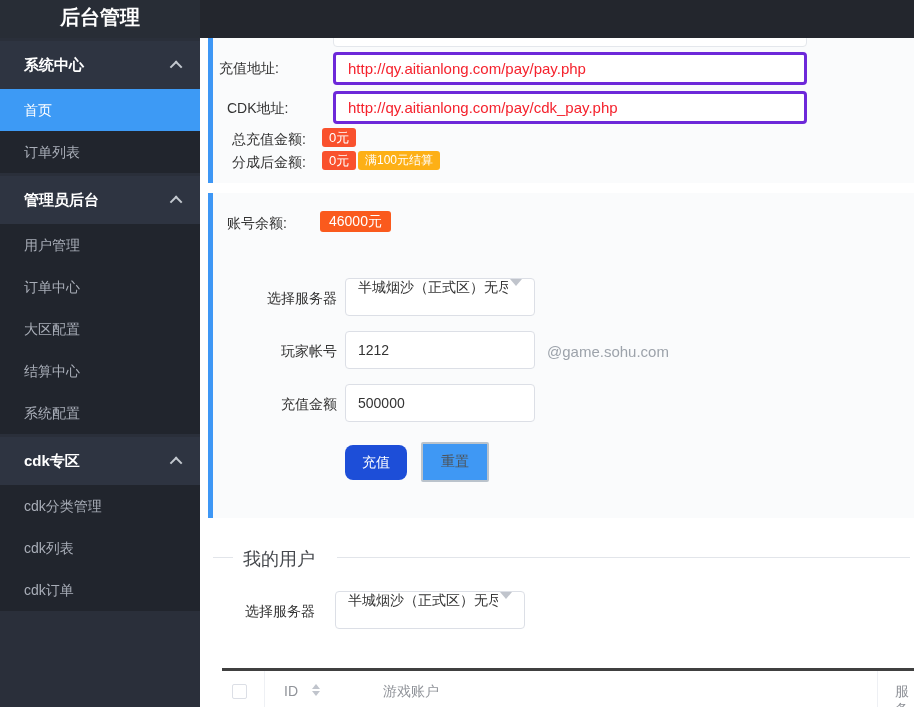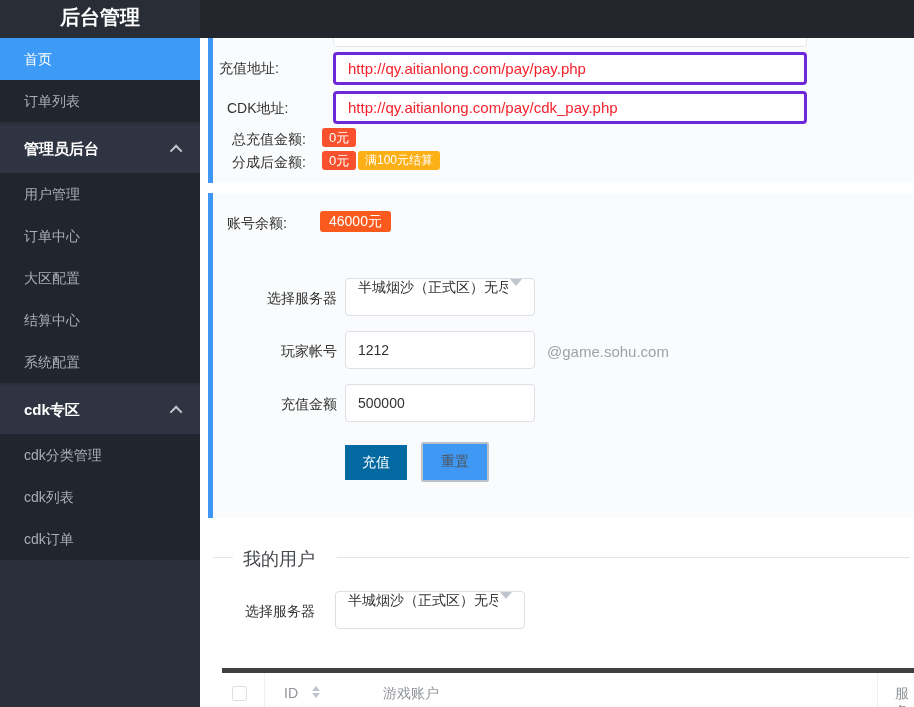--- a/index.html
+++ b/index.html
@@ -42,46 +42,50 @@
 
   .form-input { position:absolute; width:190px; height:38px; background:#fff; border:1px solid #dcdfe6; border-radius:4px;
                 color:#333; font-size:14px; padding:0 12px; font-family:"Liberation Sans","DejaVu Sans",sans-serif; outline:none; }
   .select-box { position:absolute; width:190px; height:38px; background:#fff; border:1px solid #dcdfe6; border-radius:4px;
                 display:flex; align-items:flex-start; padding:0 12px; cursor:pointer; }
   .select-box .val { font-size:14px; color:#333; white-space:nowrap; overflow:hidden; width:150px; }
   .caret-down { width:0; height:0; border-left:6px solid transparent; border-right:6px solid transparent; border-top:7px solid #c0c4cc; margin-left:2px; }
 
   .suffix { position:absolute; color:#9da3ab; font-size:15px; }
 
-  .btn { position:absolute; border:none; border-radius:0; background:#0369a1; color:#fff; font-size:14px; cursor:pointer;
+  .btn { position:absolute; border:none; border-radius:8px; background:#1d4ed8; color:#fff; font-size:14px; cursor:pointer;
          font-family:"Liberation Sans","DejaVu Sans",sans-serif; }
   .btn-primary { left:345px; top:445px; width:62px; height:35px; }
   .btn-reset { left:421px; top:442px; width:68px; height:40px; background:#3f98f4; border:2px solid #bac3cc; border-radius:2px; color:#4d545b; }
   .btn-sync { left:548px; top:592px; width:128px; height:36px; }
 
   .divider-line { position:absolute; height:1px; background:#e2e5ea; top:557px; }
   .divider-title { position:absolute; left:243px; top:547px; font-size:18px; color:#45484d; }
 
   
-  .table-wrap { position:absolute; left:222px; top:668px; width:692px; height:39px; border-top:5px solid #404040; background:#fff; }
+  .table-wrap { position:absolute; left:222px; top:668px; width:692px; height:39px; border-top:3px solid #404040; background:#fff; }
   .th-text { position:absolute; top:12px; font-size:14px; color:#909399; }
   .checkbox { position:absolute; left:10px; top:13px; width:15px; height:15px; border:1px solid #dcdfe6; border-radius:2px; background:#fff; cursor:pointer; }
   .col-div { position:absolute; top:0; bottom:-10px; width:1px; background:#eef0f4; }
   .sort { position:absolute; left:90px; top:9px; display:flex; flex-direction:column; align-items:center; cursor:pointer; }
   .sort-up { width:0; height:0; border:4px solid transparent; border-bottom:5px solid #c0c4cc; margin-bottom:2px; }
   .sort-down { width:0; height:0; border:4px solid transparent; border-top:5px solid #c0c4cc; }
 </style>
 </head>
 <body>
 
 <div class="page">
 
   <aside class="sidebar">
     <div class="sidebar-title">后台管理</div>
 
+    <div class="menu-section">
+      <span>系统中心</span>
+      <span class="chev-up"></span>
+    </div>
     <div class="menu-item active">首页</div>
     <div class="menu-item">订单列表</div>
 
     <div class="menu-section">
       <span>管理员后台</span>
       <span class="chev-up"></span>
     </div>
     <div class="menu-item">用户管理</div>
     <div class="menu-item">订单中心</div>
     <div class="menu-item">大区配置</div>

